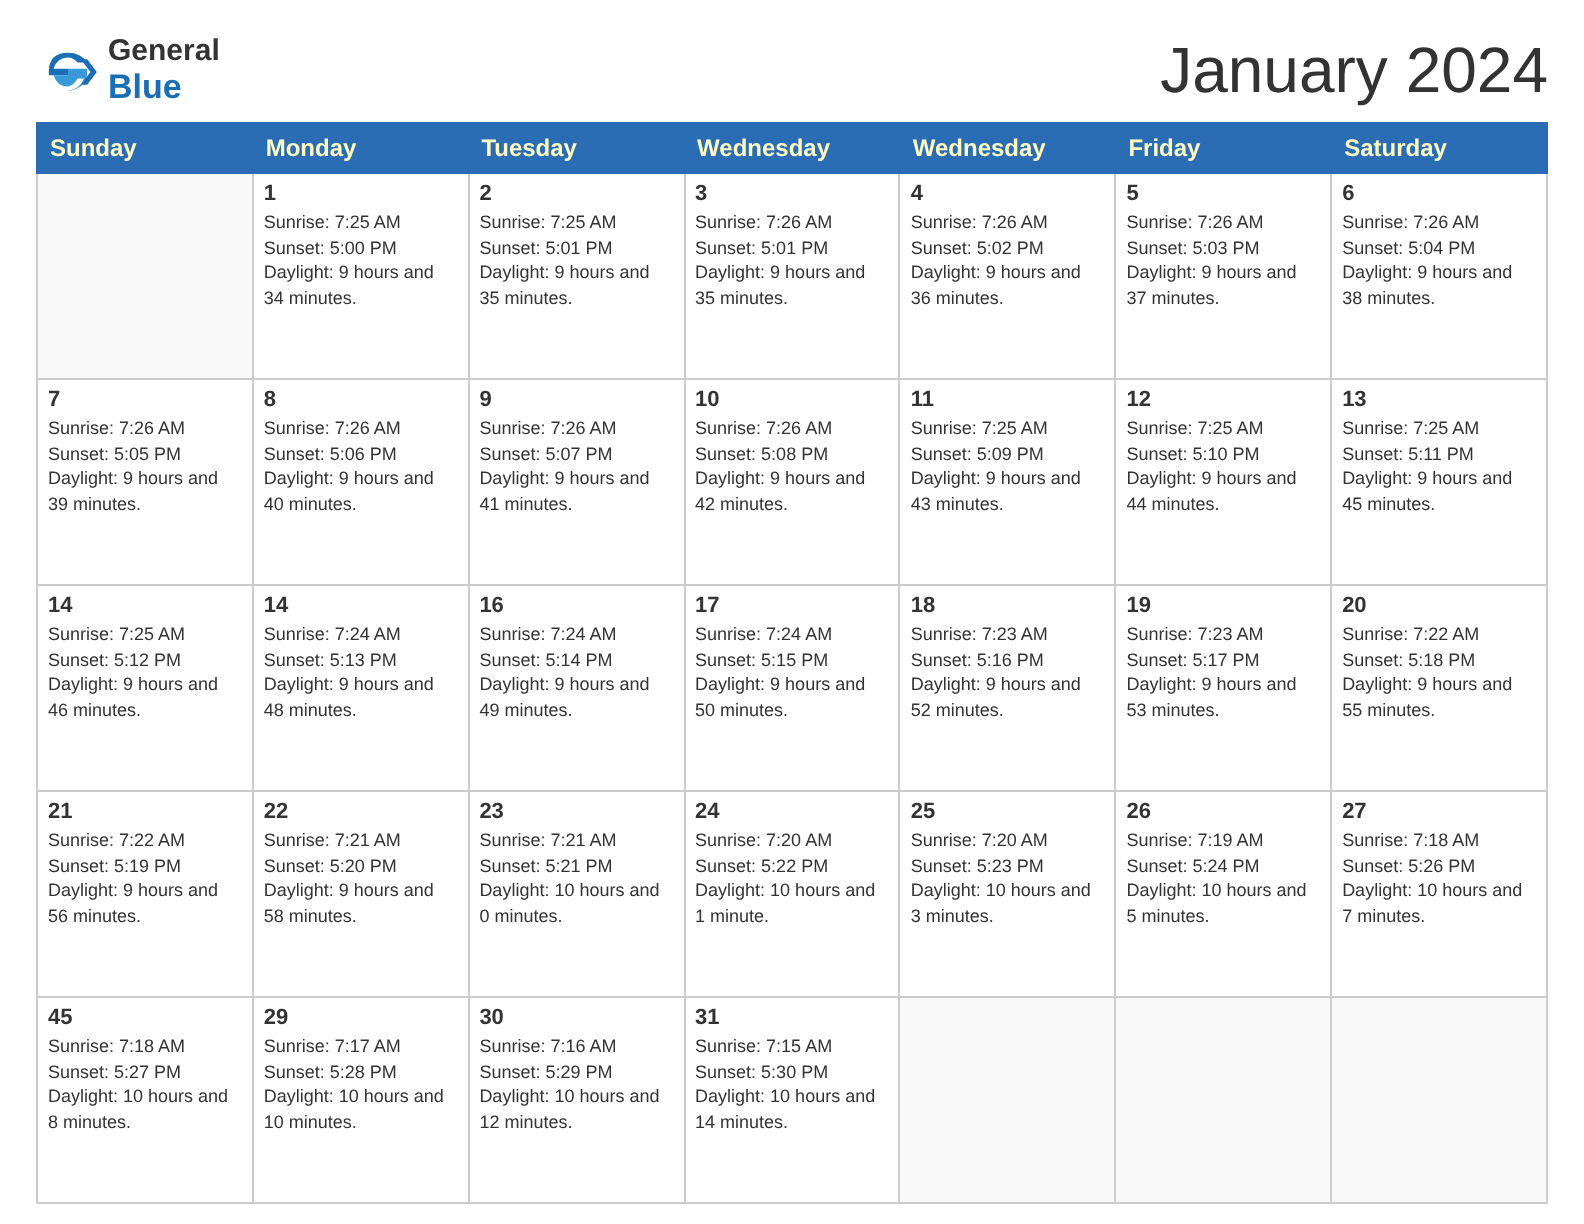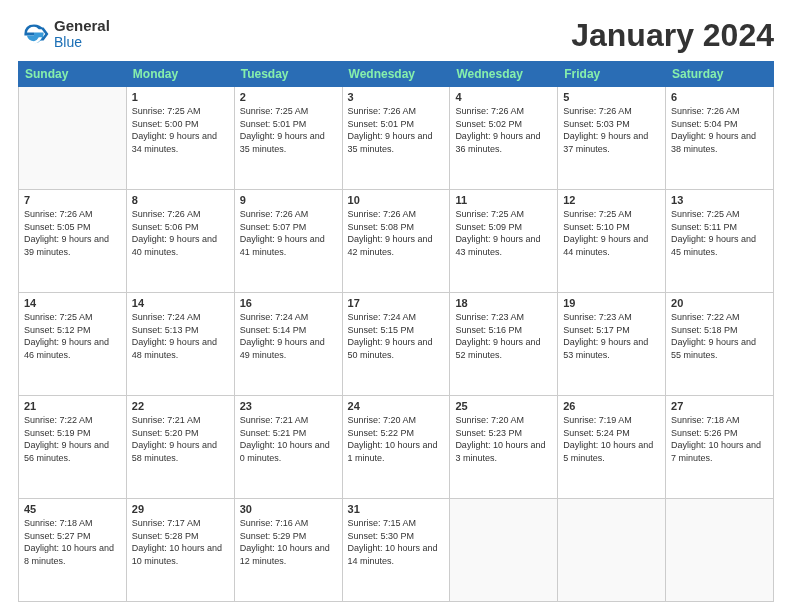--- a/index.html
+++ b/index.html
@@ -32,54 +32,54 @@
       display: flex;
       flex-direction: column;
       line-height: 1.1;
     }
     .logo-general {
       font-size: 15px;
       font-weight: bold;
       color: #333;
     }
     .logo-blue {
-      font-size: 14px;
-      font-weight: normal;
+      font-size: 17px;
+      font-weight: bold;
       color: #1a6eb5;
     }
     .logo-icon {
       width: 32px;
       height: 32px;
     }
     .title-section {
       text-align: right;
     }
     .month-title {
       font-size: 32px;
-      font-weight: bold;
+      font-weight: normal;
       color: #333;
       line-height: 1.1;
     }
     .location {
       font-size: 14px;
       color: #555;
     }
     .calendar {
       flex: 1;
       display: flex;
       flex-direction: column;
     }
     table {
       width: 100%;
       border-collapse: collapse;
       flex: 1;
     }
     th {
       background-color: #2a6db5;
-      color: #86efac;
+      color: #fef9c3;
       font-size: 12px;
       font-weight: bold;
       padding: 5px 6px;
       text-align: left;
       border: 1px solid #2a6db5;
     }
     td {
       border: 1px solid #ccc;
       vertical-align: top;
       padding: 4px 5px;

